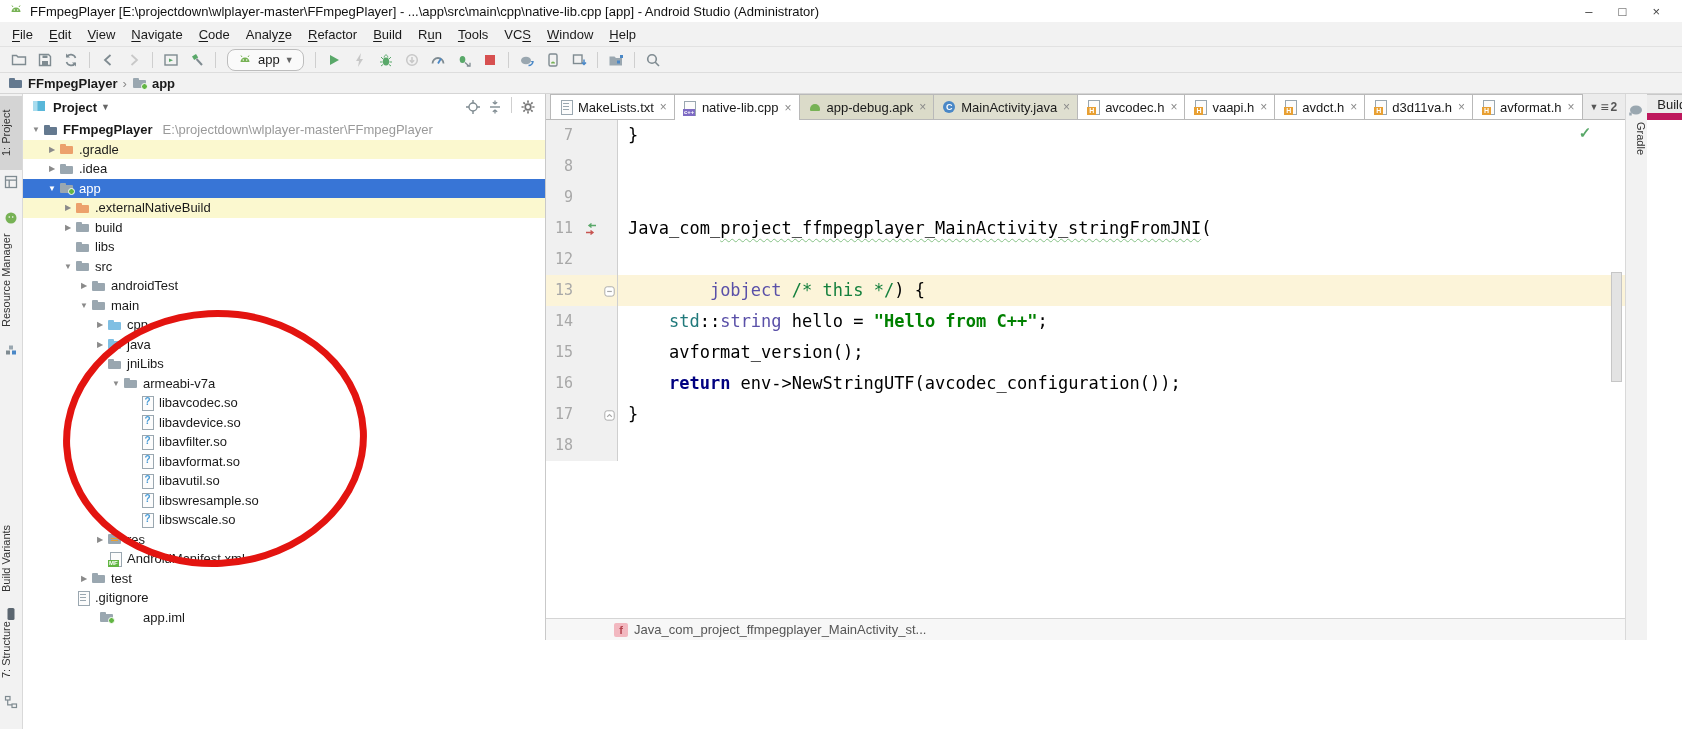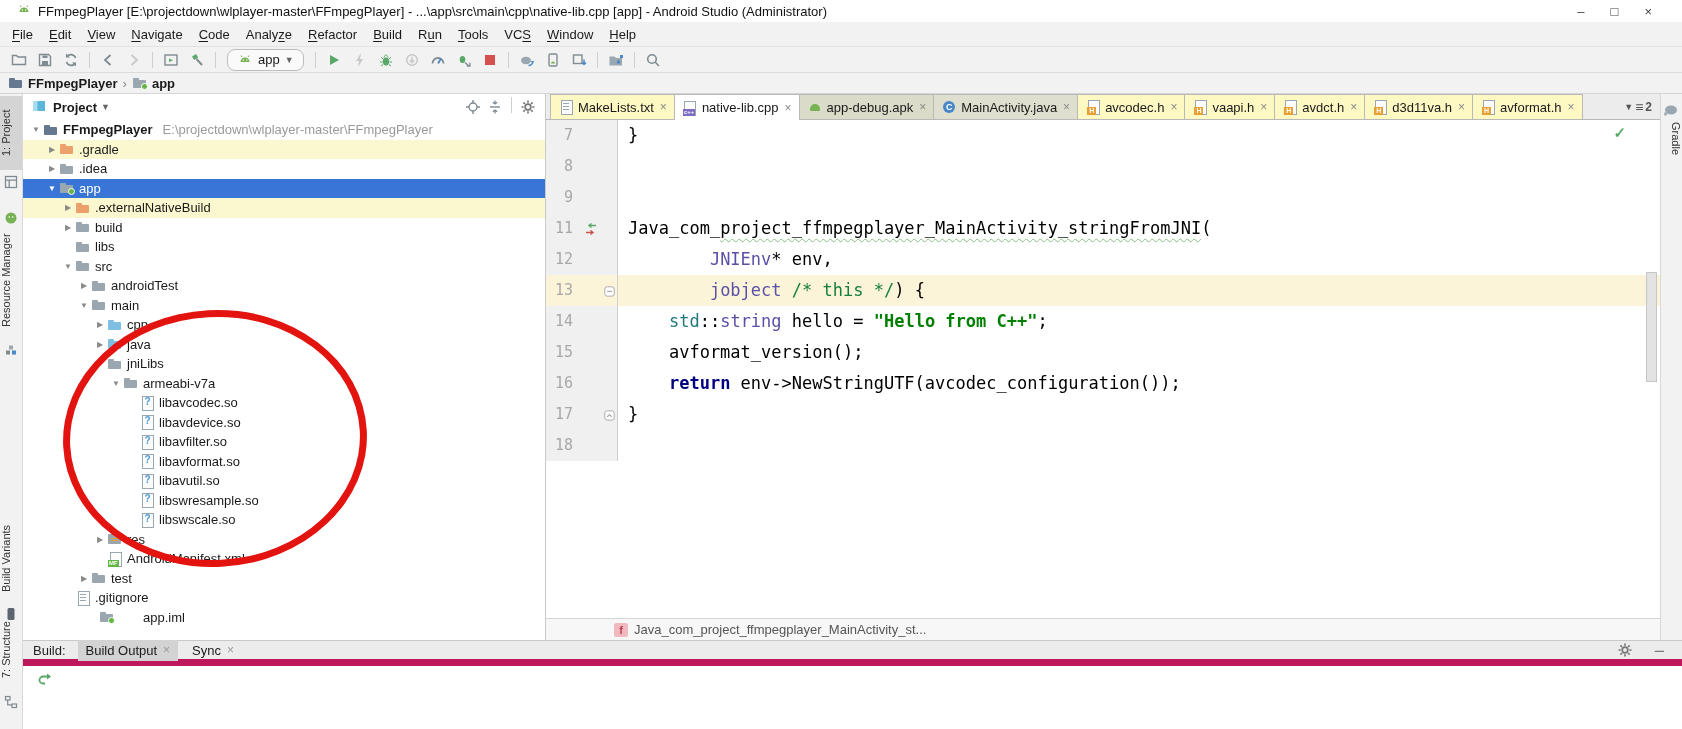--- a/index.html
+++ b/index.html
@@ -1,21 +1,21 @@
 <!DOCTYPE html>
 <html><head>
 <meta charset="utf-8">
 <style>
   * { box-sizing: border-box; margin: 0; padding: 0; }
   html,body { width:1682px; height:729px; overflow:hidden; background:#fff;
     font-family:"Liberation Sans", sans-serif; font-size:13px; color:#1a1a1a; }
   .app { width:1682px; height:729px; display:flex; flex-direction:column; position:relative; }
 
   
-  .titlebar { height:22px; background:#fff; display:flex; align-items:center; padding:0 16px; flex:none; }
+  .titlebar { height:22px; background:#fff; display:flex; align-items:center; padding:0 8px; flex:none; }
   .titlebar .ttl { margin-left:6px; font-size:13px; color:#111; white-space:nowrap; }
   .win-controls { margin-left:auto; display:flex; gap:26px; padding-right:14px; color:#444; font-size:13px; }
   .win-controls span { cursor:default; }
   .menubar { height:24px; background:#F2F2F2; display:flex; align-items:center; padding-left:4px; flex:none; }
   .menubar .mi { padding:3px 8px; white-space:nowrap; }
   .menubar .mi u { text-underline-offset:2px; }
   .toolbar { height:26px; background:#F2F2F2; border-top:1px solid #E2E2E2; display:flex; align-items:center; padding-left:6px; flex:none; }
   .tbtn { width:26px; height:22px; display:flex; align-items:center; justify-content:center; }
   .tb-sep { width:1px; height:16px; background:#CFCFCF; margin:0 5px; }
   .runcfg { display:flex; align-items:center; gap:5px; border:1px solid #BDBDBD; border-radius:8px;
@@ -29,21 +29,21 @@
 
   
   .below { flex:1; display:flex; min-height:0; }
   .lstrip { width:23px; background:#F2F2F2; border-right:1px solid #D9D9D9; position:relative; flex:none; }
   .vlabel { position:absolute; left:0; width:22px; writing-mode:vertical-rl; transform:rotate(180deg);
             font-size:11px; color:#333; text-align:center; padding:4px 0; }
   .vlabel.active { background:#D4D4D4; }
   .vlabel-r { position:absolute; left:0; width:21px; writing-mode:vertical-rl;
             font-size:11px; color:#333; text-align:center; }
   .strip-ic { position:absolute; left:3px; width:16px; height:16px; }
-  .rightcol { flex:1; display:flex; flex-direction:column; min-width:0; }
+  .rightcol { flex:1; display:flex; flex-direction:row; min-width:0; }
   .content-row { height:546px; display:flex; flex:none; min-width:0; }
 
   
   .ppanel { width:523px; flex:none; border-right:1px solid #C9C9C9; display:flex; flex-direction:column; background:#fff; }
   .phead { height:26px; display:flex; align-items:center; padding:0 6px 0 8px; flex:none; }
   .phead .ptitle { font-weight:bold; margin:0 4px 0 6px; }
   .phead .dd { font-size:9px; color:#666; }
   .phead .spacer { flex:1; }
   .phead .hic { width:22px; height:20px; display:flex; align-items:center; justify-content:center; }
   .ptree { flex:1; overflow:hidden; }
@@ -66,21 +66,21 @@
   .qmark { position:absolute; left:5.5px; top:1px; color:#4A9BD5; font-size:10px; font-weight:bold; }
   .mfbadge { position:absolute; left:1px; bottom:0; background:#62B543; color:#fff; font-size:6px; line-height:7px; padding:0 1px; font-weight:bold; }
   .txtlines { position:absolute; left:5px; top:4px; width:6px; height:7px; background:repeating-linear-gradient(#9AA7B0 0 1px, transparent 1px 3px); }
   .gradle-blob::before { content:""; position:absolute; left:2px; top:4px; width:12px; height:8px; background:#B6BFC6; border-radius:5px 6px 2px 2px; }
   .gradle-blob::after { content:""; position:absolute; left:2px; top:9px; width:3px; height:5px; background:#B6BFC6; }
 
   
   .editor { flex:1; display:flex; flex-direction:column; min-width:0; background:#fff; }
   .tabbar { height:26px; background:#ECECEC; border-bottom:1px solid #B9B9B9; display:flex; align-items:flex-end; padding-left:4px; flex:none; }
   .etab { height:25px; display:flex; align-items:center; padding:0 7px; border:1px solid #B9B9B9; border-bottom:none;
-          background:#fef9c3; margin-right:-1px; white-space:nowrap; }
+          background:#ffffff; margin-right:-1px; white-space:nowrap; }
   .etab.active { background:#fff; height:26px; margin-bottom:-1px; }
   .etab .cl { margin-left:6px; color:#8a8a8a; font-size:12px; }
   .etab .tlab { font-size:13px; }
   .ti { width:16px; height:16px; position:relative; display:inline-block; flex:none; margin-right:4px; }
   .ti-cpp::after { content:"c++"; position:absolute; left:1px; bottom:0; background:#7E6BC4; color:#fff; font-size:6px; line-height:7px; padding:0 1px; font-weight:bold; }
   .ti-h::after { content:"H"; position:absolute; left:2px; bottom:0; background:#E8A033; color:#fff; font-size:7px; line-height:8px; padding:0 2px; font-weight:bold; }
   .ti-txt::after { content:""; position:absolute; left:5px; top:4px; width:6px; height:7px; background:repeating-linear-gradient(#9AA7B0 0 1px, transparent 1px 3px); }
   .ti-apk::before { content:""; position:absolute; left:3px; top:5px; width:10px; height:7px; background:#77B255; border-radius:5px 5px 1px 1px; }
   .ti-java::before { content:"C"; position:absolute; left:2px; top:2px; width:12px; height:12px; border-radius:50%; background:#4A88C7; color:#fff; font-size:9px; line-height:12px; text-align:center; font-weight:bold; }
   .tab-extra { margin-left:auto; display:flex; align-items:center; gap:2px; padding:0 8px; align-self:center; color:#555; }
@@ -673,21 +673,20 @@
                       <path d="M3 11.5h6.5M7.5 9.5l2.5 2-2.5 2" stroke="#C75450" stroke-width="1.4" fill="none"></path>
                     </svg>
                   </span>
                   <span class="gfold"></span>
                   <span class="ctext"><span class="tk-pl">Java_com_</span><span class="tk-decl">project_ffmpegplayer_MainActivity_stringFromJNI</span><span class="tk-pl">(</span></span>
                 </div>
                 <div class="code-row">
                   <span class="gnum">12</span>
                   <span class="gmark"></span>
                   <span class="gfold"></span>
-                  <span class="ctext"><span class="tk-pl">        </span><span class="tk-typ">JNIEnv</span><span class="tk-pl">* env,</span></span>
                 </div>
                 <div class="code-row cur" style="background: rgb(252, 244, 217);">
                   <span class="gnum">13</span>
                   <span class="gmark"></span>
                   <span class="gfold">
                     <svg width="16" height="16" viewBox="0 0 16 16">
                       <rect x="3" y="3.5" width="10" height="10" rx="2.5" fill="#fff" stroke="#A8A8A8"></rect>
                       <path d="M5.5 8.5h5" stroke="#A8A8A8" stroke-width="1.3"></path>
                     </svg>
                   </span>

